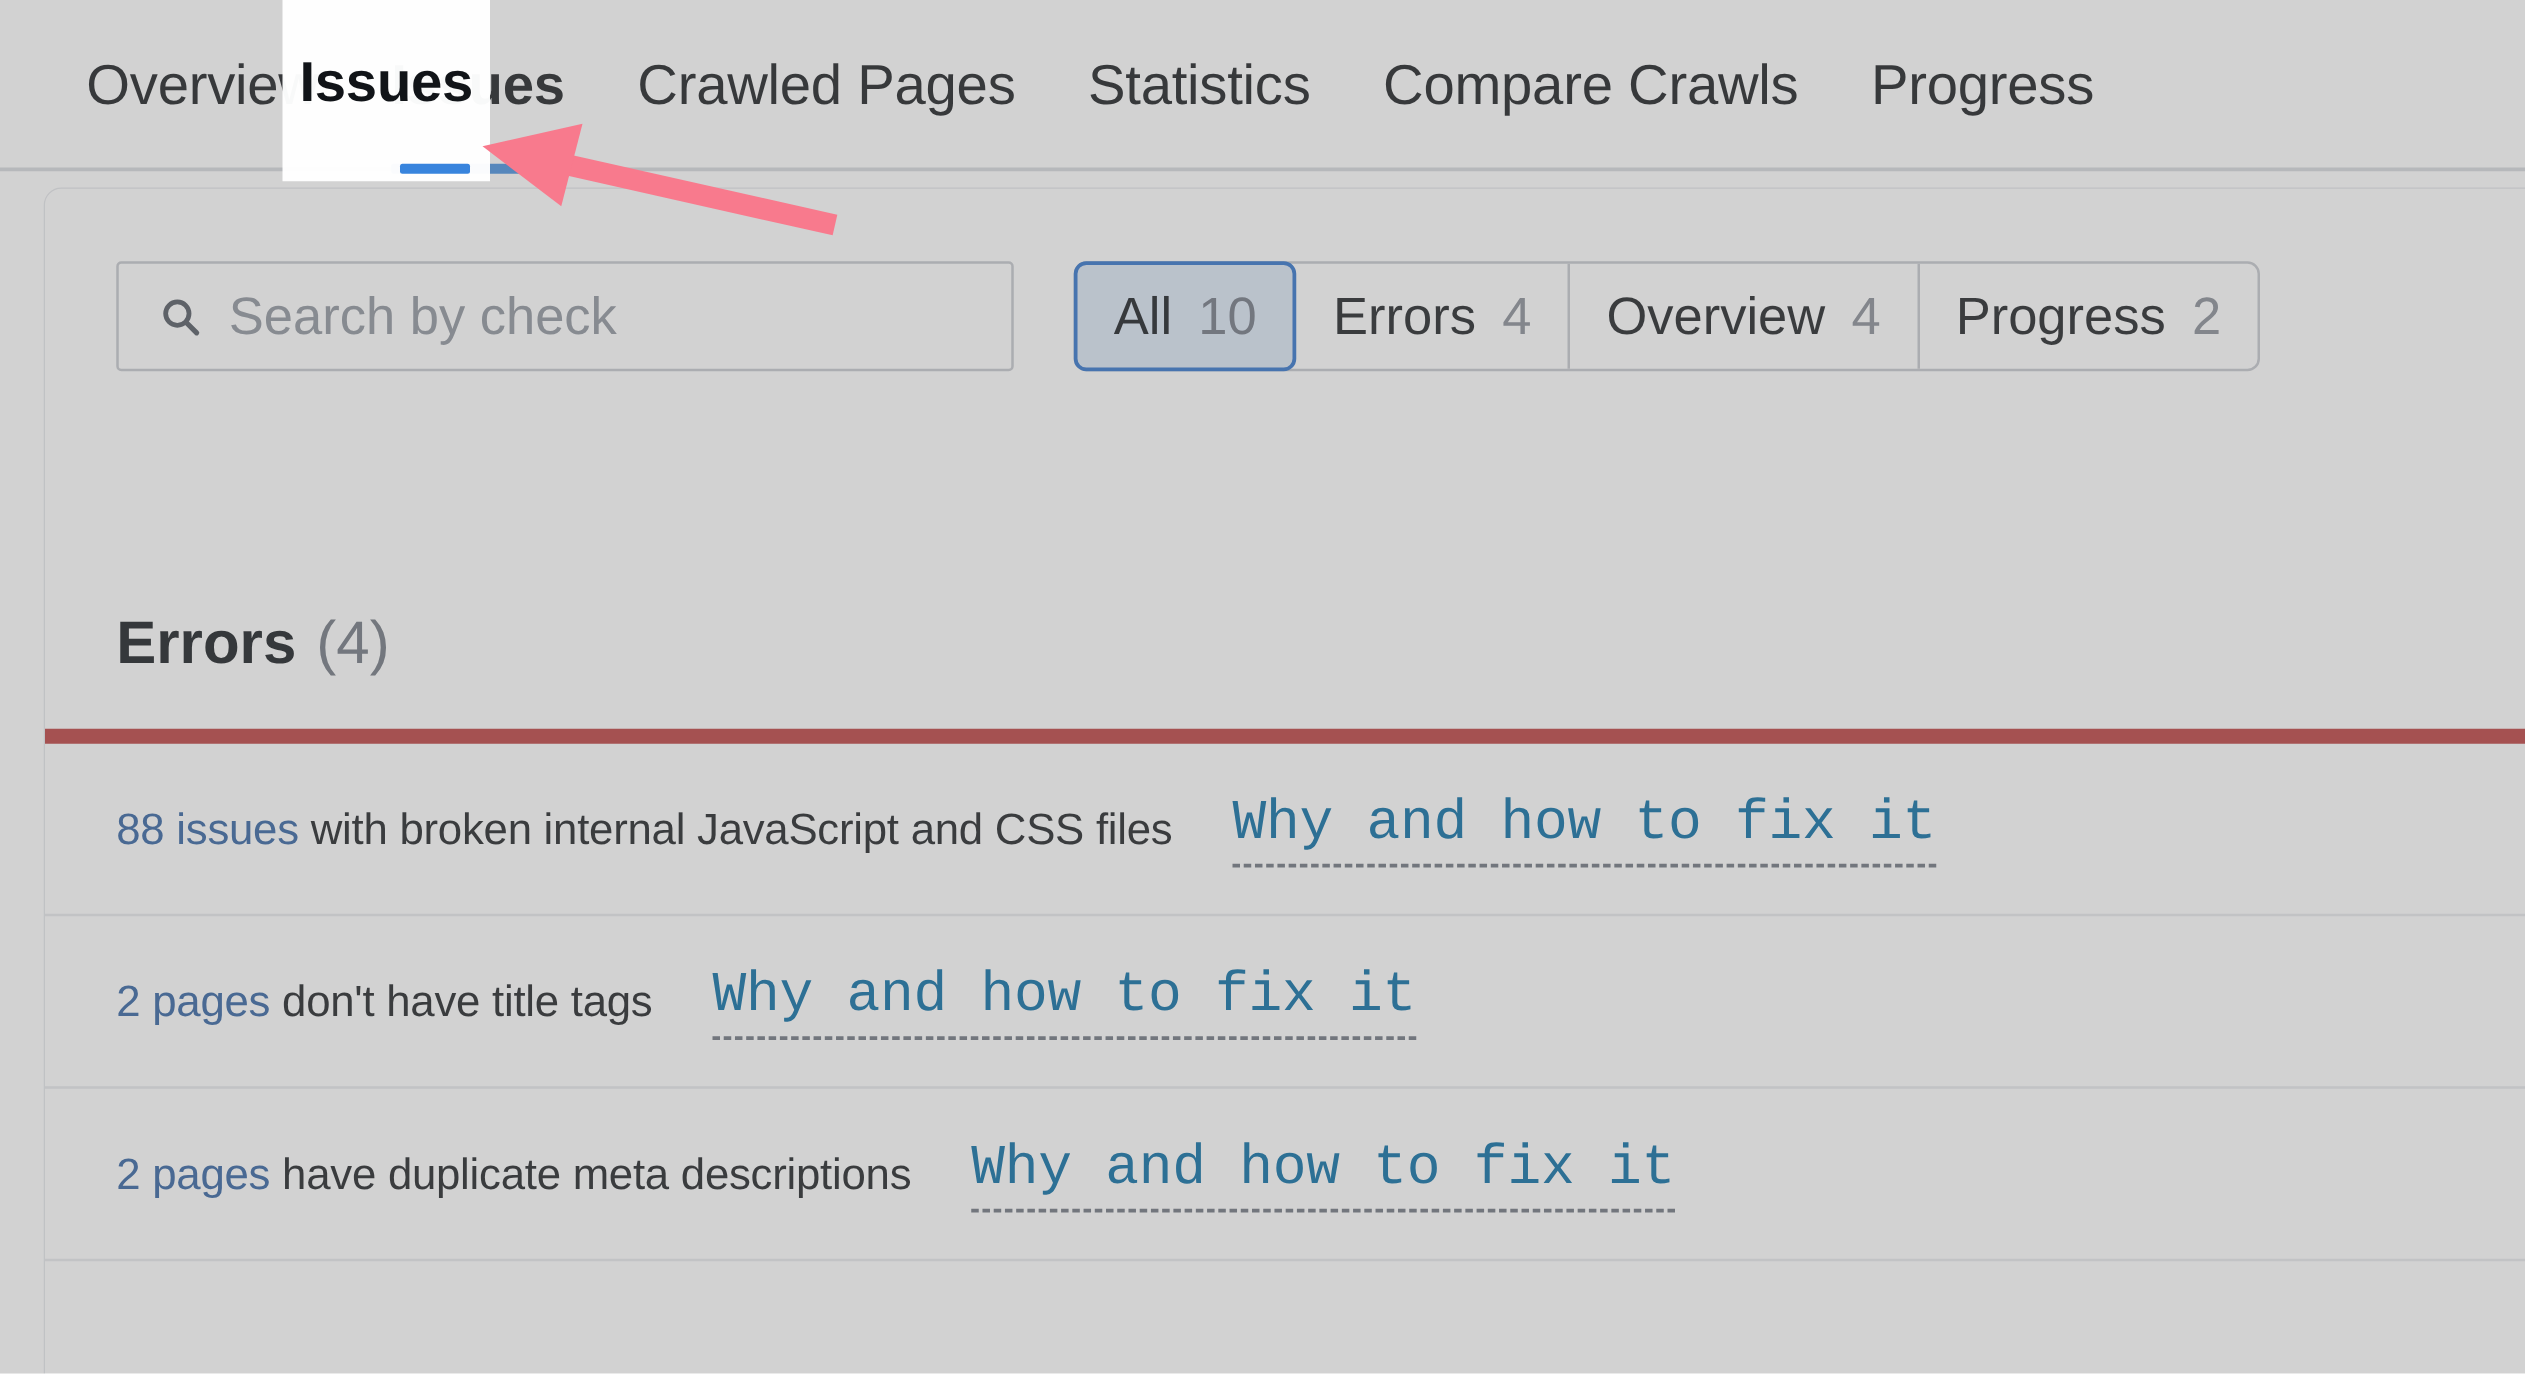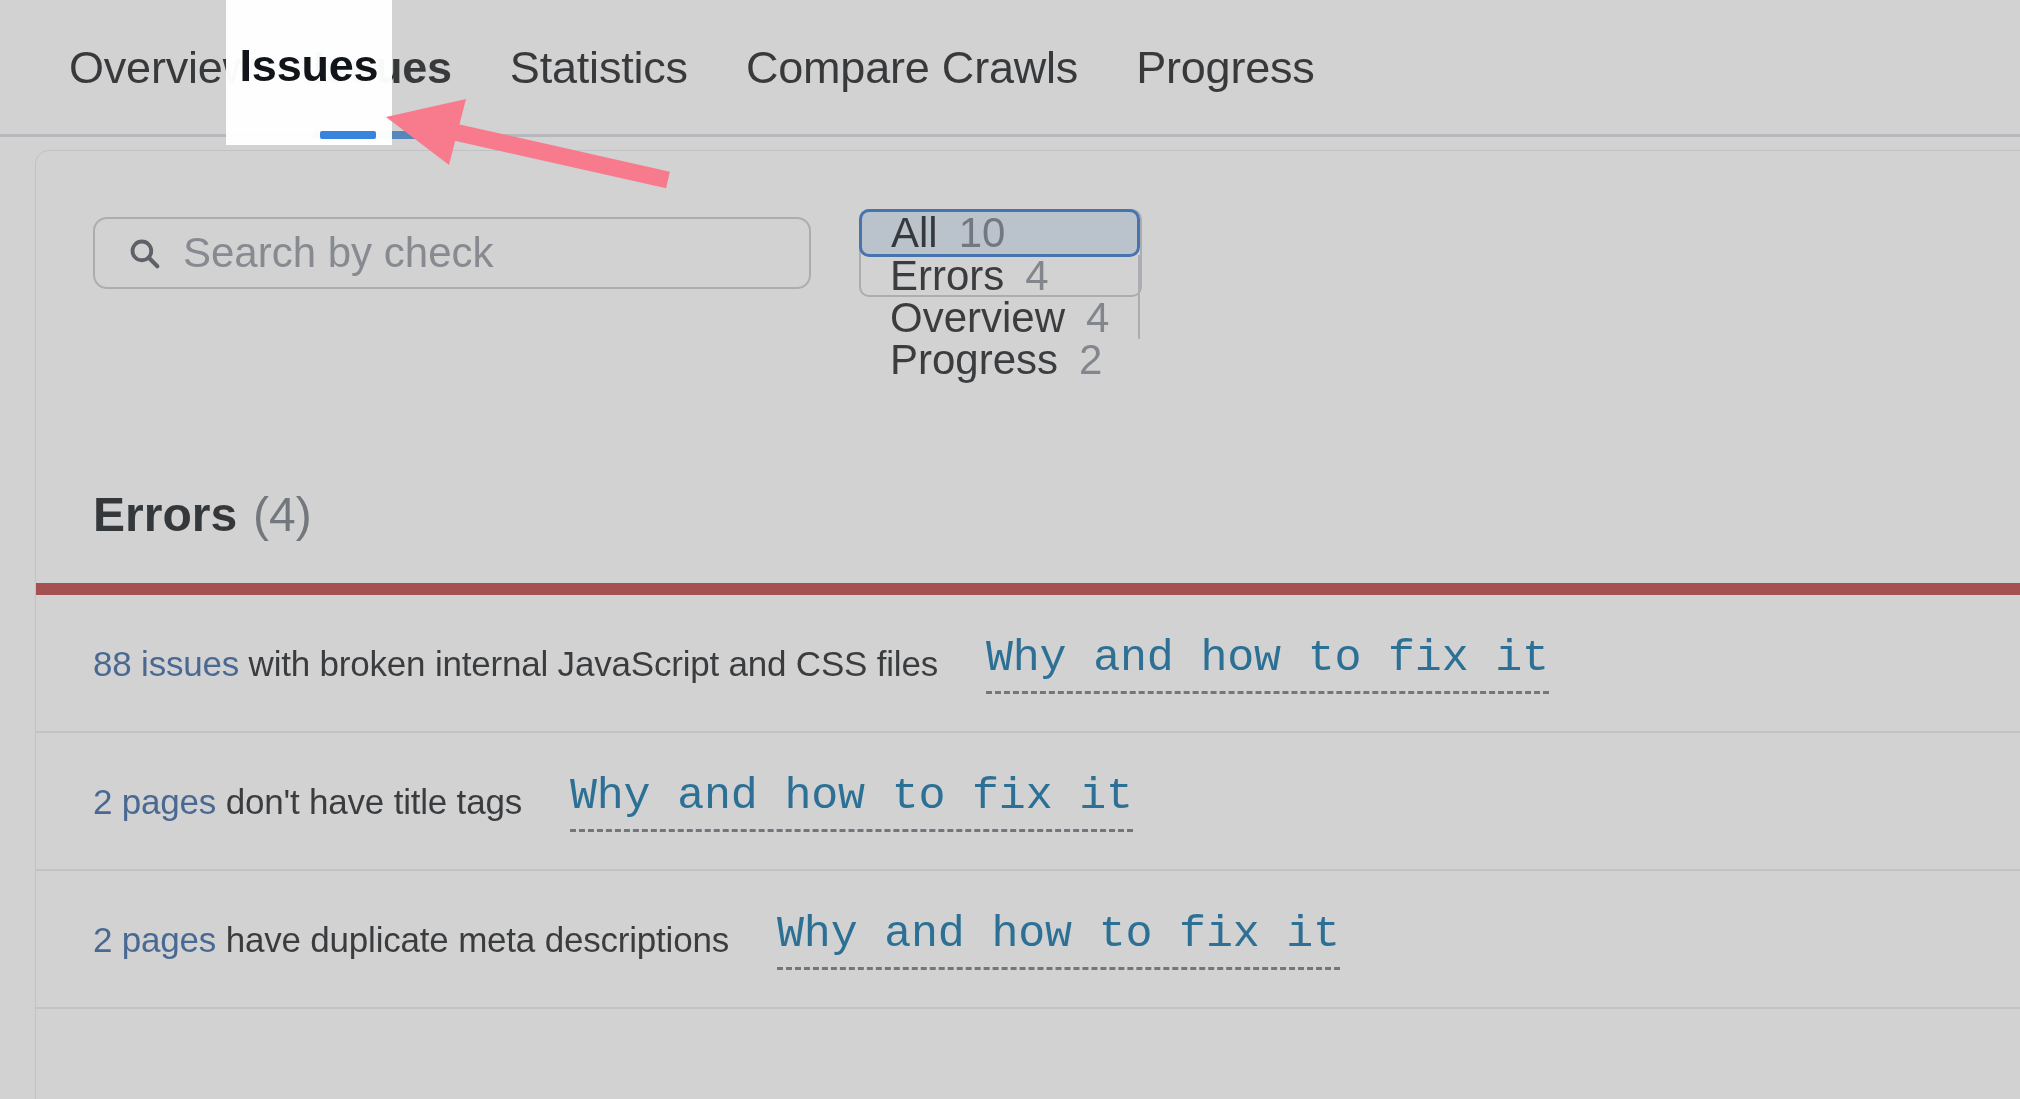--- a/index.html
+++ b/index.html
@@ -137,23 +137,23 @@
     height: 88px;
     display: flex;
     align-items: center;
     gap: 48px;
   }
 
   
   #search-wrap {
     position: relative;
     width: 718px;
-    height: 72px;
+    height: 88px;
     border: 2px solid #c4c7cd;
-    border-radius: 14px;
+    border-radius: 4px;
     box-sizing: border-box;
     display: flex;
     align-items: center;
     background: #ffffff;
   }
   #search-icon {
     margin-left: 32px;
     margin-right: 22px;
     width: 34px;
     height: 34px;
@@ -182,21 +182,20 @@
   
   #filters {
     display: flex;
     align-items: stretch;
     height: 88px;
     border: 2px solid #c4c7cd;
     border-radius: 10px;
     box-sizing: border-box;
     overflow: visible;
     background: #ffffff;
-    flex-direction: column;
   }
   .filter {
     position: relative;
     display: flex;
     align-items: center;
     gap: 21px;
     padding: 0 29px;
     border-right: 2px solid #c4c7cd;
     cursor: pointer;
     box-sizing: border-box;
@@ -327,20 +326,24 @@
       <div class="tab">
         <span class="tab-label">Overview</span>
 
       </div>
 
       <div class="tab is-active">
         <span class="tab-label">Issues</span>
         <span class="tab-underline"></span>
       </div>
 
+      <div class="tab">
+        <span class="tab-label">Crawled Pages</span>
+
+      </div>
 
       <div class="tab">
         <span class="tab-label">Statistics</span>
 
       </div>
 
       <div class="tab">
         <span class="tab-label">Compare Crawls</span>
 
       </div>

